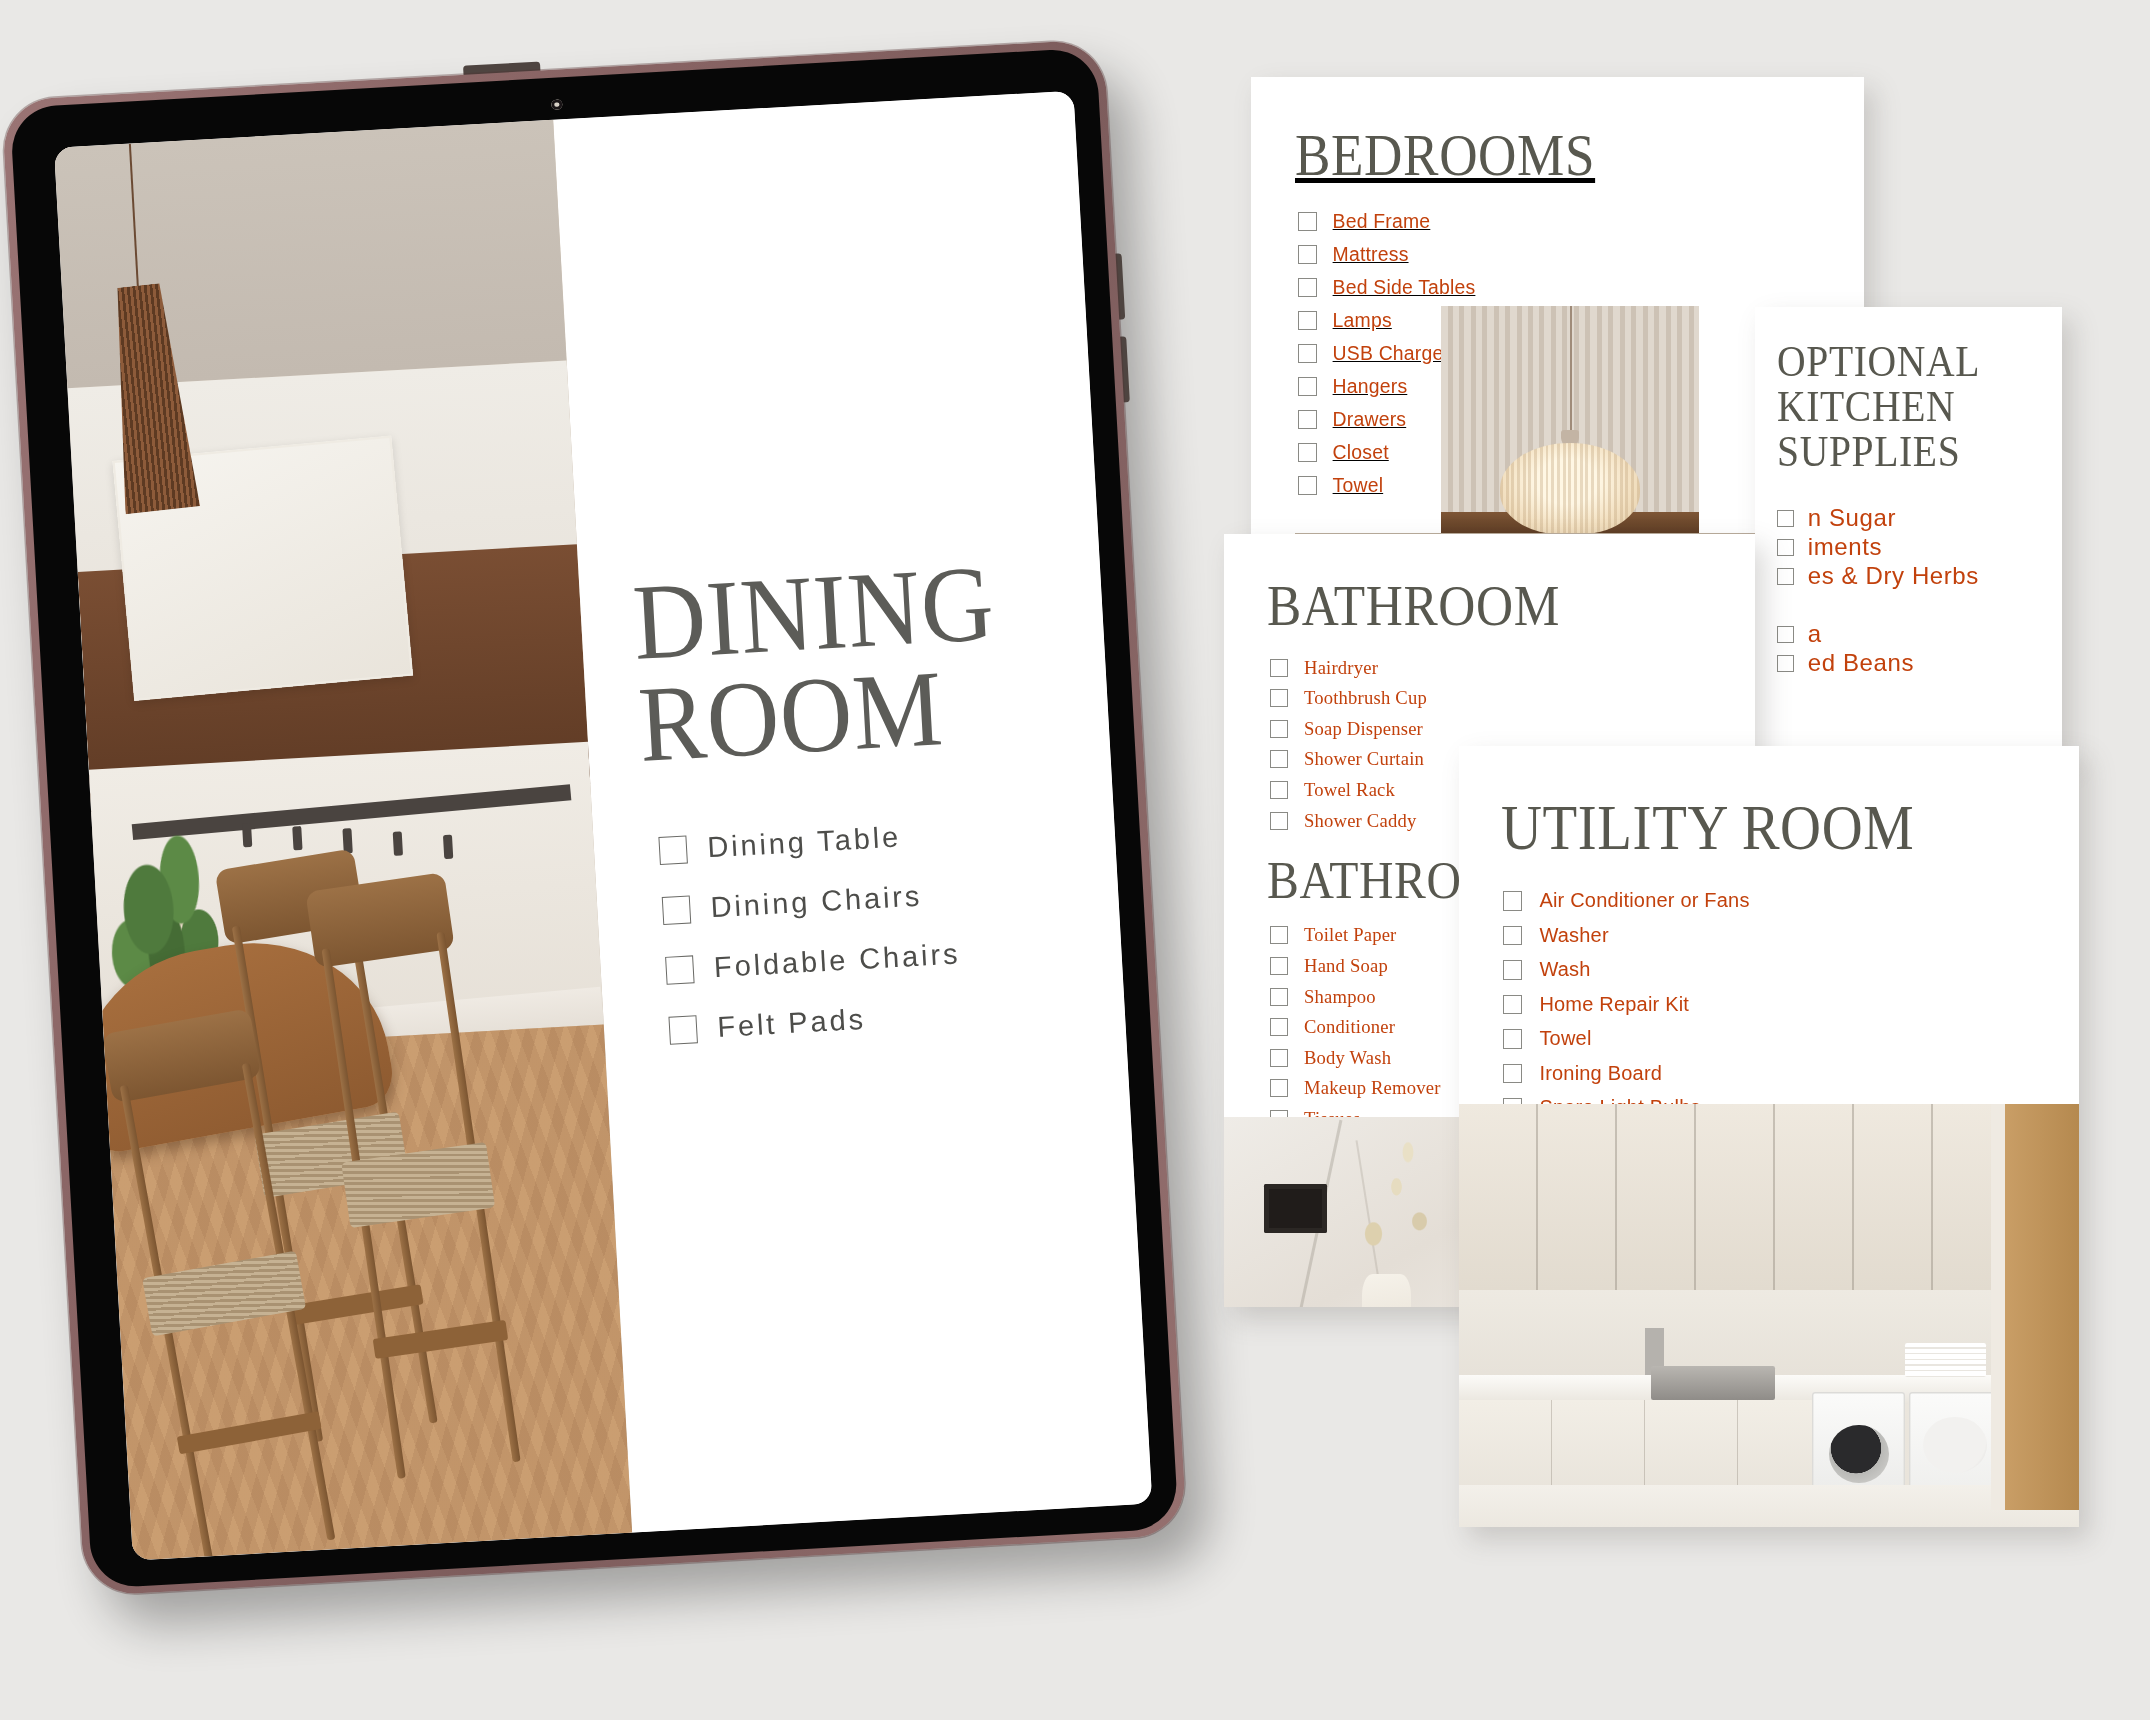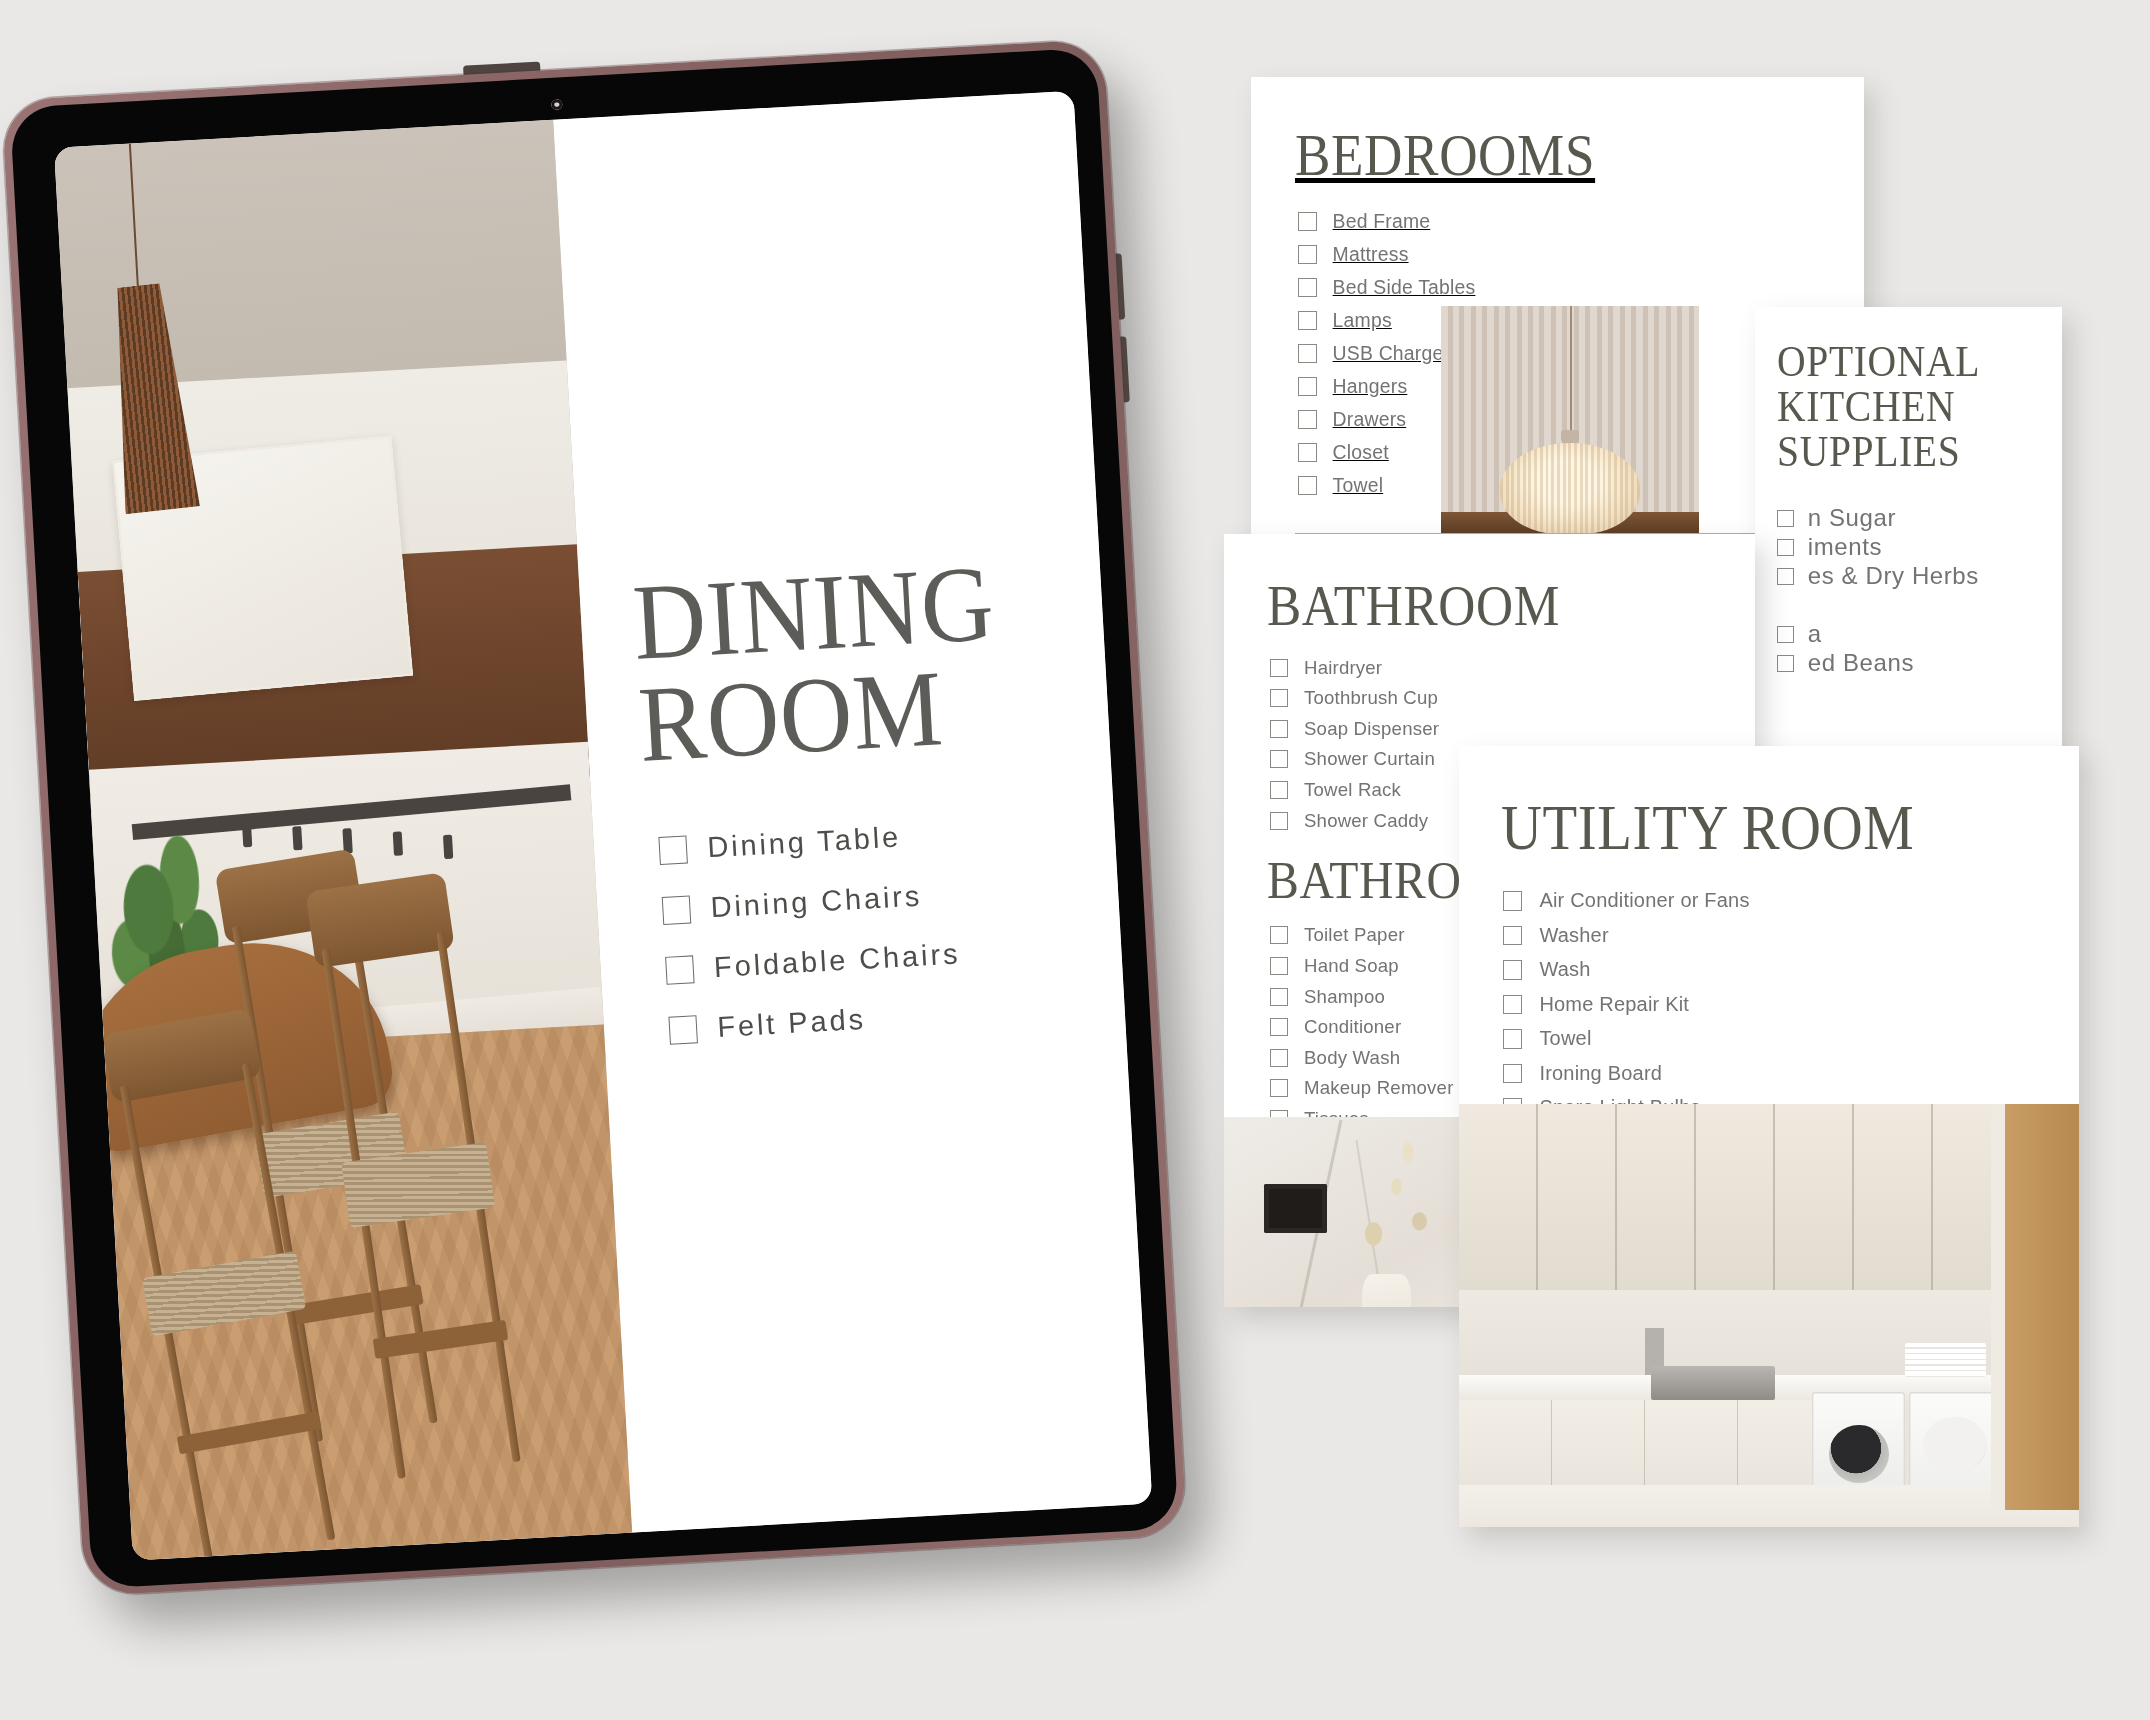--- a/index.html
+++ b/index.html
@@ -168,21 +168,21 @@
     font-family:"Liberation Serif", serif;
     color:#58584f; font-weight:400;
     transform:scaleX(.9); transform-origin:left center;
     letter-spacing:0.7px;
   }
   .chk-list{list-style:none;margin:0;padding:0;}
   .chk-list li{display:flex;align-items:center;}
   .chk-box{
     border:1.3px solid #8a8a85;background:#fff;box-sizing:border-box;
   }
-  .chk-label{color:#737373;white-space:nowrap;}
+  .chk-label{color:#c2410c;white-space:nowrap;}
   .card-divider{height:1.4px;background:#b9ac9c;}
   .card-photo{position:absolute;overflow:hidden;}
 
   
   #card-bedrooms{left:1251px;top:77px;width:613px;height:473px;text-decoration:underline;}
   #card-bedrooms .card-title{font-size:59px;margin:44px 0 20px 44px;}
   #card-bedrooms .chk-list{margin-left:47px;}
   #card-bedrooms .chk-list li{margin-bottom:10px;}
   #card-bedrooms .chk-box{width:18.6px;height:18.6px;min-width:18.6px;margin-right:16px;}
   #card-bedrooms .chk-label{font-size:19.4px;letter-spacing:0.2px;}
@@ -207,21 +207,21 @@
   #card-kitchen .chk-list li{height:29px;}
   #card-kitchen .chk-box{width:17px;height:17px;min-width:17px;margin-right:14.3px;}
   #card-kitchen .chk-label{font-size:24px;letter-spacing:0.6px;}
   #card-kitchen .chk-list li.blank .chk-box{visibility:hidden;}
 
   
   #card-bathroom{left:1224px;top:534px;width:531px;height:773px;}
   #card-bathroom .card-title{font-size:57px;margin:39px 0 18.6px 43px;}
   #card-bathroom .card-title.sub{font-size:53px;margin:18.6px 0 14.3px 43px;}
   #card-bathroom .chk-list{margin-left:46px;}
-  #card-bathroom .chk-list li{margin-bottom:8.6px;}
+  #card-bathroom .chk-list li{margin-bottom:8.6px;font-family:Liberation Serif, serif;}
   #card-bathroom .chk-box{width:18px;height:18px;min-width:18px;margin-right:16px;}
   #card-bathroom .chk-label{font-size:18.6px;letter-spacing:0.2px;}
   #bathroom-photo{left:0;bottom:-183px;width:287px;height:373px;}
   .bt-wall{position:absolute;inset:0;
     background:linear-gradient(150deg,#efece7 0%,#e4ded6 45%,#f2efea 100%);}
   .bt-vein{position:absolute;left:30%;top:0;width:2.9px;height:76%;
     background:rgba(150,142,133,.35);transform:rotate(12deg);}
   .bt-vein2{position:absolute;left:52%;top:6%;width:2.2px;height:60%;
     background:rgba(150,142,133,.25);transform:rotate(-9deg);}
   .bt-switch{position:absolute;left:14%;top:18%;width:22%;height:13%;

